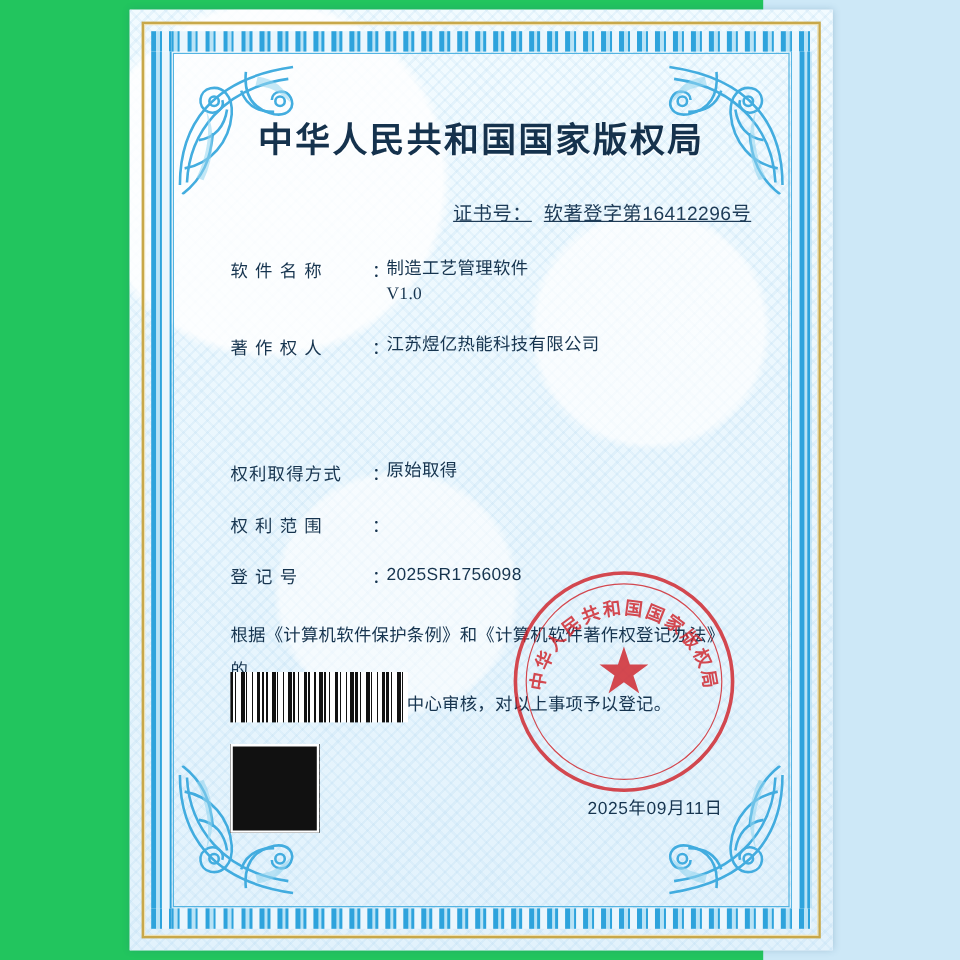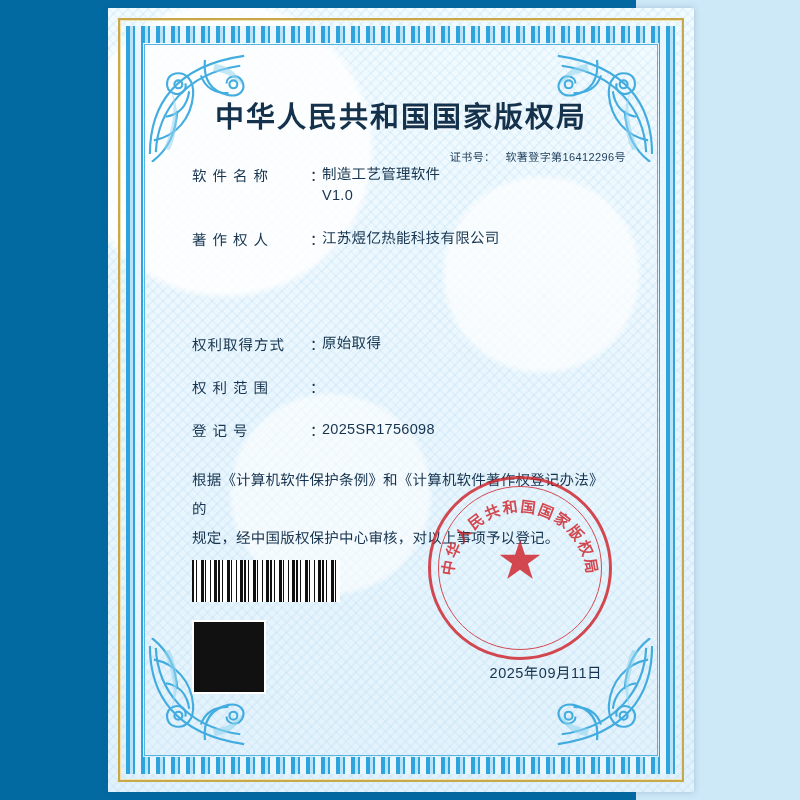--- a/index.html
+++ b/index.html
@@ -9,21 +9,21 @@
     height: 800px;
     background: #cde8f7;
     font-family: "Liberation Sans", sans-serif;
     overflow: hidden;
   }
 
   #page {
     position: relative;
     width: 636px;
     height: 800px;
-    background: #0369a1;
+    background: #22c55e;
   }
 
   
   .sheet {
     position: absolute;
     left: 108px;
     top: 8px;
     width: 586px;
     height: 784px;
     background: #eaf6fd;
@@ -101,47 +101,48 @@
     font-family: "DejaVu Serif", "Liberation Serif", serif;
     font-weight: bold;
     font-size: 29px;
     letter-spacing: 2px;
     color: #15324d;
     line-height: 1.45;
     text-shadow: 0 1px 0 rgba(255,255,255,0.7);
   }
 
   .cert-no {
-    margin-top: 10px;
+    margin-top: 26px;
     text-align: right;
     padding-right: 22px;
-    font-size: 11px;
+    font-size: 16px;
     color: #1d3b57;
     letter-spacing: 0.4px;
+    text-decoration: underline;
   }
   .cert-no .lbl { margin-right: 10px; }
 
-  .fields { padding-left: 38px; padding-right: 26px; }
+  .fields { margin-top: 26px; padding-left: 38px; padding-right: 26px; }
 
   .field-row {
     display: flex;
     align-items: flex-start;
     margin-bottom: 10px;
     font-size: 14.5px;
     color: #16344f;
   }
   .field-label {
     width: 118px;
     flex: 0 0 118px;
     letter-spacing: 1px;
     white-space: nowrap;
   }
   .field-colon { width: 12px; flex: 0 0 12px; }
   .field-value { flex: 1 1 auto; line-height: 1.45; letter-spacing: 0.3px; }
-  .field-value .sub { display: block; font-family: Liberation Sans, sans-serif; }
+  .field-value .sub { display: block; font-family: Liberation Serif, serif; }
 
   .gap-a { height: 74px; }
   .gap-b { height: 12px; }
 
   .statement {
     margin-top: 26px;
     padding-left: 38px;
     padding-right: 30px;
     font-size: 14.5px;
     line-height: 2.0;

